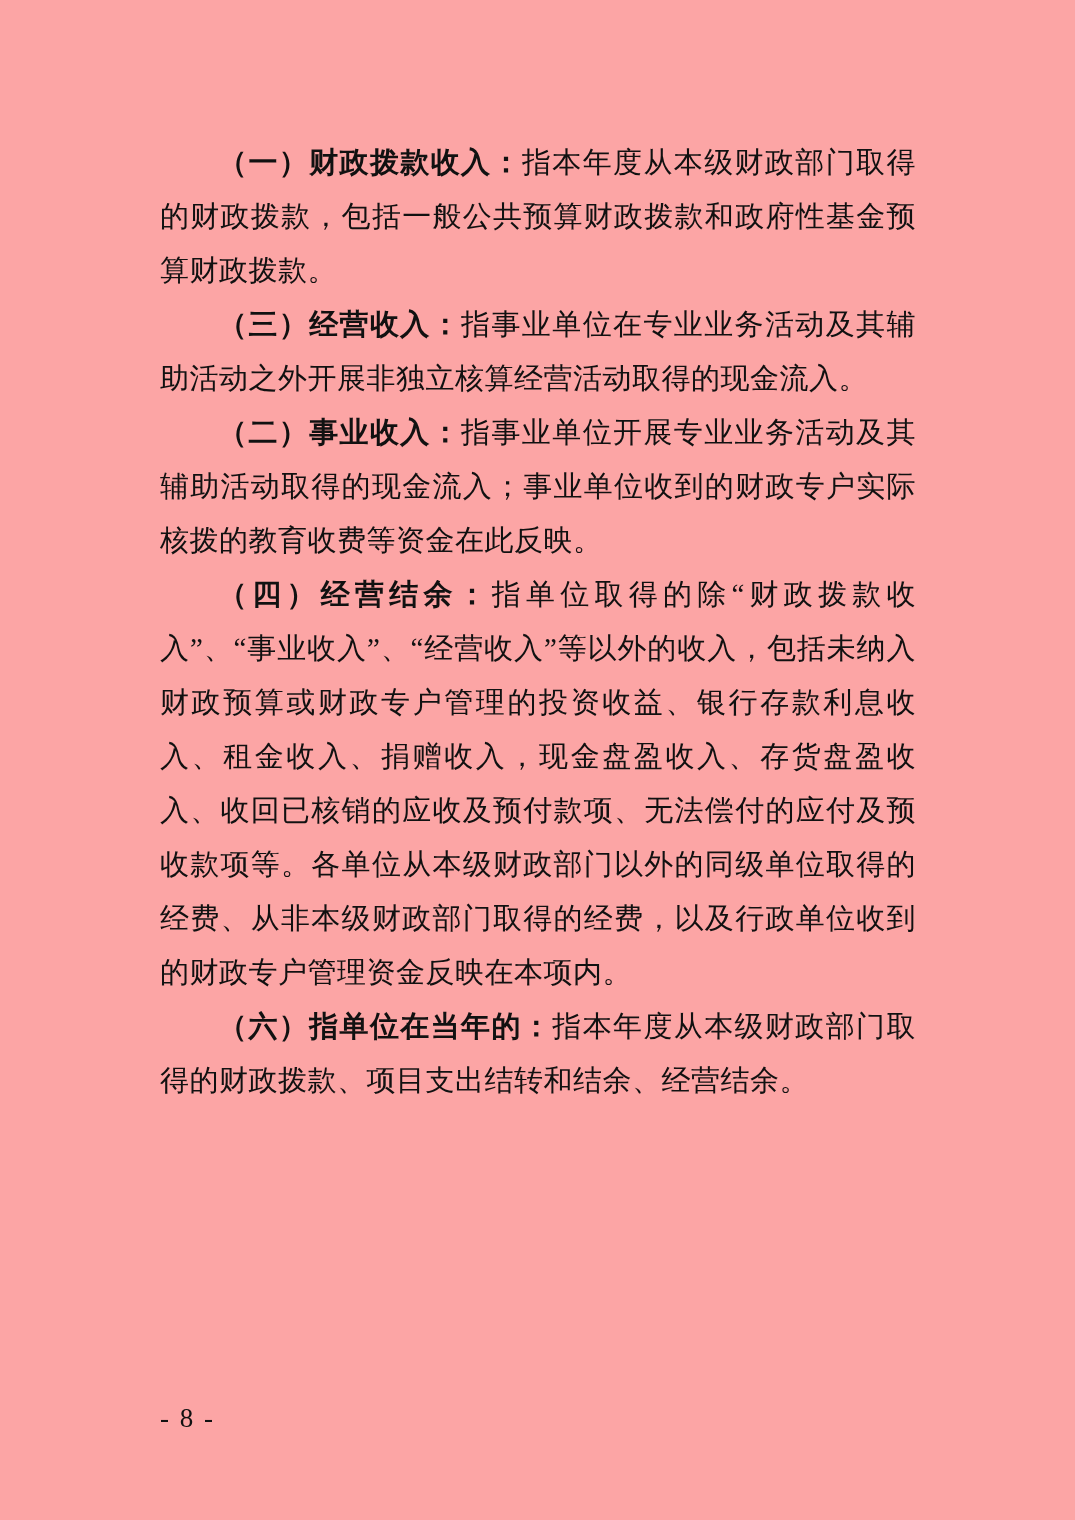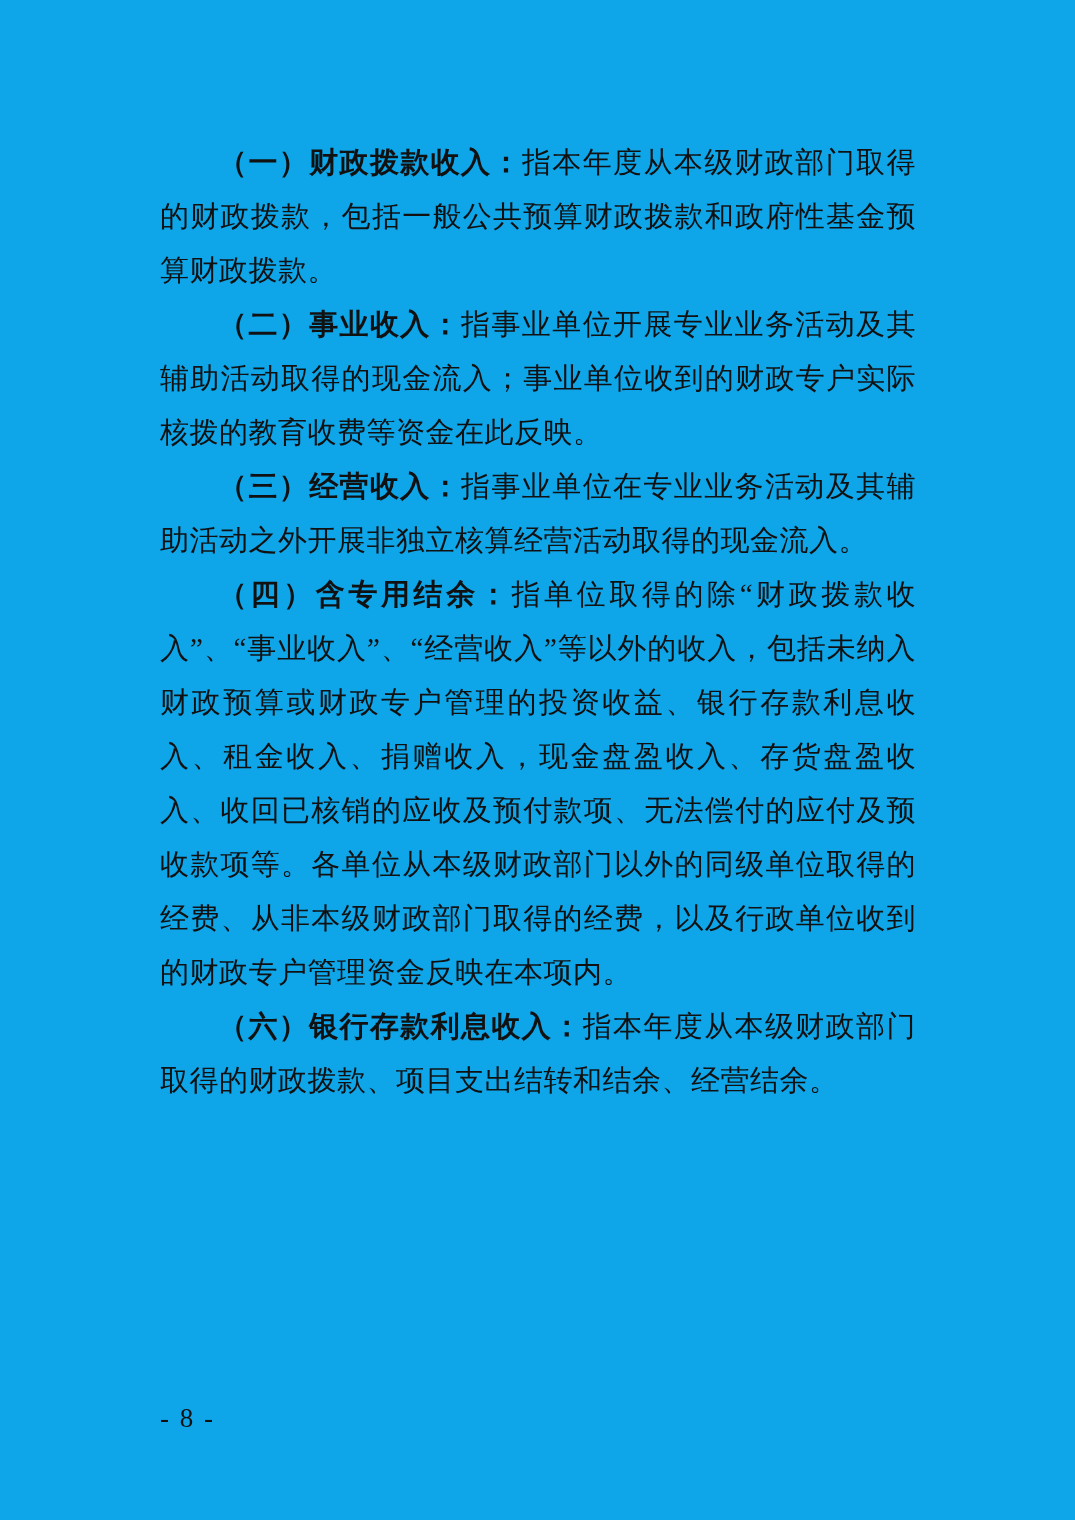--- a/index.html
+++ b/index.html
@@ -14,21 +14,21 @@
     overflow: hidden;
     font-family: "Liberation Serif", "DejaVu Serif", serif;
     color: #111111;
   }
   .page {
     position: absolute;
     left: 0;
     top: 0;
     width: 1075px;
     height: 1520px;
-    background: #0ea5e9;
+    background: #fca5a5;
   }
   .content {
     position: absolute;
     left: 160px;
     top: 135px;
     width: 756px;
   }
   p.para {
     margin: 0;
     padding: 0;
@@ -53,25 +53,25 @@
   }
 </style>
 </head>
 <body>
 
 <div class="page">
   <div class="content">
 
     <p class="para"><span class="para-label">（一）财政拨款收入：</span><span>指本年度从本级财政部门取得的财政拨款，包括一般公共预算财政拨款和政府性基金预算财政拨款。</span></p>
 
+    <p class="para"><span class="para-label">（三）经营收入：</span><span>指事业单位在专业业务活动及其辅助活动之外开展非独立核算经营活动取得的现金流入。</span></p>
+
     <p class="para"><span class="para-label">（二）事业收入：</span><span>指事业单位开展专业业务活动及其辅助活动取得的现金流入；事业单位收到的财政专户实际核拨的教育收费等资金在此反映。</span></p>
 
-    <p class="para"><span class="para-label">（三）经营收入：</span><span>指事业单位在专业业务活动及其辅助活动之外开展非独立核算经营活动取得的现金流入。</span></p>
-
-    <p class="para"><span class="para-label">（四）含专用结余：</span><span>指单位取得的除“财政拨款收入”、“事业收入”、“经营收入”等以外的收入，包括未纳入财政预算或财政专户管理的投资收益、银行存款利息收入、租金收入、捐赠收入，现金盘盈收入、存货盘盈收入、收回已核销的应收及预付款项、无法偿付的应付及预收款项等。各单位从本级财政部门以外的同级单位取得的经费、从非本级财政部门取得的经费，以及行政单位收到的财政专户管理资金反映在本项内。</span></p>
+    <p class="para"><span class="para-label">（四）经营结余：</span><span>指单位取得的除“财政拨款收入”、“事业收入”、“经营收入”等以外的收入，包括未纳入财政预算或财政专户管理的投资收益、银行存款利息收入、租金收入、捐赠收入，现金盘盈收入、存货盘盈收入、收回已核销的应收及预付款项、无法偿付的应付及预收款项等。各单位从本级财政部门以外的同级单位取得的经费、从非本级财政部门取得的经费，以及行政单位收到的财政专户管理资金反映在本项内。</span></p>
 
 
-    <p class="para"><span class="para-label">（六）银行存款利息收入：</span><span>指本年度从本级财政部门取得的财政拨款、项目支出结转和结余、经营结余。</span></p>
+    <p class="para"><span class="para-label">（六）指单位在当年的：</span><span>指本年度从本级财政部门取得的财政拨款、项目支出结转和结余、经营结余。</span></p>
 
   </div>
 
   <div class="page-number">- 8 -</div>
 </div>
 
 </body></html>

